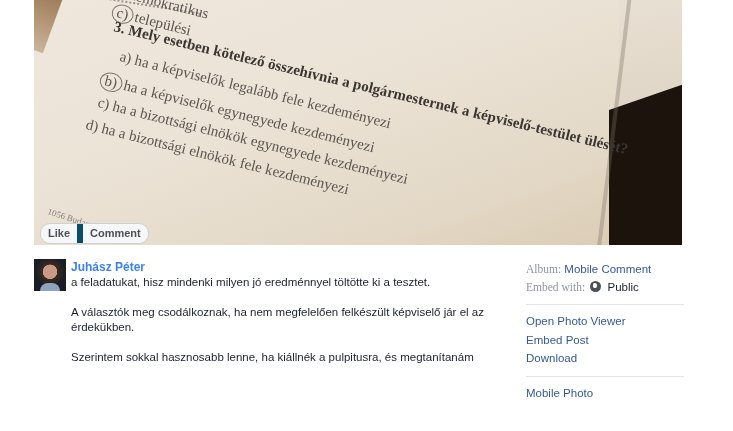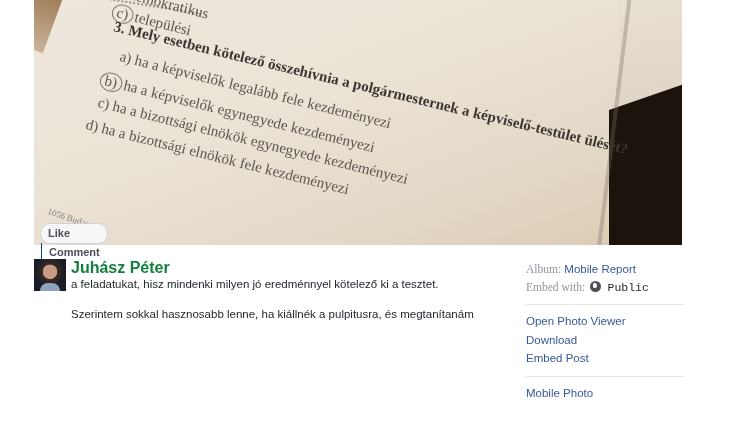--- a/index.html
+++ b/index.html
@@ -47,56 +47,56 @@
       display: inline-block; border: 1px solid #7d7670; border-radius: 50%;
       padding: 0 4px; margin-right: 2px;
     }
     .photo .dots {
       position: absolute; left: 68px; top: 5px; width: 100px; height: 1px;
       border-top: 2px dotted #9a928a; transform: rotate(9deg);
     }
 
     .photo-actions {
       position: absolute; left: 40px; top: 223px; height: 21px;
-      display: flex; background: #f6f7f9; border: 1px solid #ced0d4; border-radius: 10px; flex-direction: column;
+      display: flex; background: #f6f7f9; border: 1px solid #ced0d4; border-radius: 10px;
     }
     .photo-actions .btn {
       font-weight: bold; font-size: 11px; color: #4b4f56; padding: 0 7px;
       line-height: 19px; cursor: pointer;
     }
-    .photo-actions .btn + .btn { border-left: 1px solid #0c4a6e; }
+    .photo-actions .btn + .btn { border-left: 6px solid #0c4a6e; }
 
     .avatar {
       position: absolute; left: 34px; top: 259px; width: 32px; height: 32px;
       background: radial-gradient(circle at 50% 40%, #c99a84 0 28%, #3a2a22 30%, #1a1d26 60%);
       overflow: hidden;
     }
     .avatar .shirt {
       position: absolute; left: 6px; bottom: 0; width: 20px; height: 8px;
       background: #8ea3bd; border-radius: 10px 10px 0 0;
     }
 
     .post {
       position: absolute; left: 71px; top: 260px; width: 440px;
       line-height: 15px; font-size: 11.5px; color: #1d2129;
     }
     .post .author {
-      font-weight: bold; color: #15803d; font-size: 16px; display: inline-block; margin-bottom: 0;
+      font-weight: bold; color: #3b82f6; font-size: 12px; display: inline-block; margin-bottom: 0;
     }
     .post p { margin: 0; }
     .post .para { margin-top: 15px; }
     .post .para.first { margin-top: 0; }
 
     .side {
       position: absolute; left: 526px; top: 260px; width: 158px; font-size: 11.5px;
     }
     .side .row { line-height: 18px; height: 18px; }
     .side .muted { color: #90949c; font-family: Liberation Serif, serif; }
     .side .link { color: #365899; cursor: pointer; }
-    .side .pub { color: #1d2129; font-family: Liberation Mono, monospace; }
+    .side .pub { color: #1d2129; }
     .side .globe {
       display: inline-block; width: 11px; height: 11px; border-radius: 50%;
       background: #4b4f56; vertical-align: -1px; margin: 0 3px 0 2px; position: relative; overflow: hidden;
     }
     .side .globe::after {
       content: ""; position: absolute; left: 3px; top: 2px; width: 4px; height: 5px;
       background: #ffffff; border-radius: 40% 60% 50% 40%;
     }
     .side .divider { height: 1px; background: #e5e5e5; margin: 8px 0 7px 0; width: 158px; }
     .side .menu .row { height: 18.5px; }
@@ -127,39 +127,43 @@
   <div class="btn">Comment</div>
 </div>
 
 <div class="avatar">
   <div class="shirt"></div>
 </div>
 
 <div class="post">
   <div class="author">Juhász Péter</div>
   <div class="para first">
-    <p>a feladatukat, hisz mindenki milyen jó eredménnyel kötelező ki a tesztet.</p>
+    <p>a feladatukat, hisz mindenki milyen jó eredménnyel töltötte ki a tesztet.</p>
+  </div>
+  <div class="para">
+    <p>A választók meg csodálkoznak, ha nem megfelelően felkészült képviselő jár el az</p>
+    <p>érdekükben.</p>
   </div>
   <div class="para">
     <p>Szerintem sokkal hasznosabb lenne, ha kiállnék a pulpitusra, és megtanítanám</p>
 
   </div>
 </div>
 
 <div class="side">
   <div class="row">
     <span class="muted">Album:</span>
-    <span class="link">Mobile Report</span>
+    <span class="link">Mobile Comment</span>
   </div>
   <div class="row">
     <span class="muted">Embed with:</span>
     <span class="globe"></span>
     <span class="pub">Public</span>
   </div>
   <div class="divider"></div>
   <div class="menu">
     <div class="row link">Open Photo Viewer</div>
+    <div class="row link">Embed Post</div>
     <div class="row link">Download</div>
-    <div class="row link">Embed Post</div>
   </div>
   <div class="divider"></div>
   <div class="row link">Mobile Photo</div>
 </div>
 
 </body></html>

